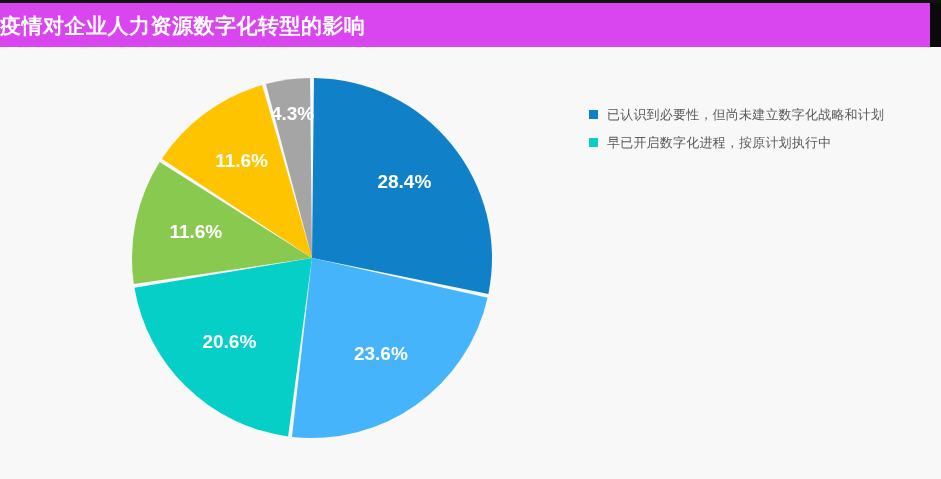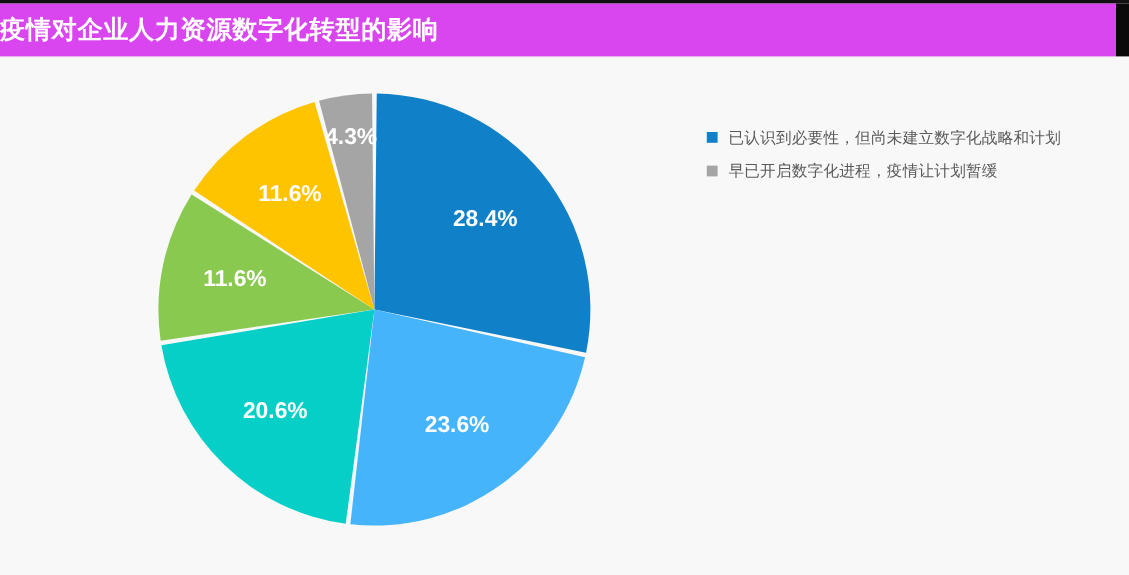--- a/index.html
+++ b/index.html
@@ -149,19 +149,19 @@
           </g>
       </svg>
     </div>
 
     <div id="legend">
         <div class="legend-item">
           <span class="legend-swatch" style="background: rgb(16, 129, 201);"></span>
           <span class="legend-label">已认识到必要性，但尚未建立数字化战略和计划</span>
         </div>
         <div class="legend-item">
-          <span class="legend-swatch" style="background: rgb(165, 165, 165);"></span>
-          <span class="legend-label">早已开启数字化进程，疫情让计划暂缓</span>
+          <span class="legend-swatch" style="background: rgb(6, 207, 200);"></span>
+          <span class="legend-label">早已开启数字化进程，按原计划执行中</span>
         </div>
       </div>
 
   </div>
 </div>
 
 </body></html>

